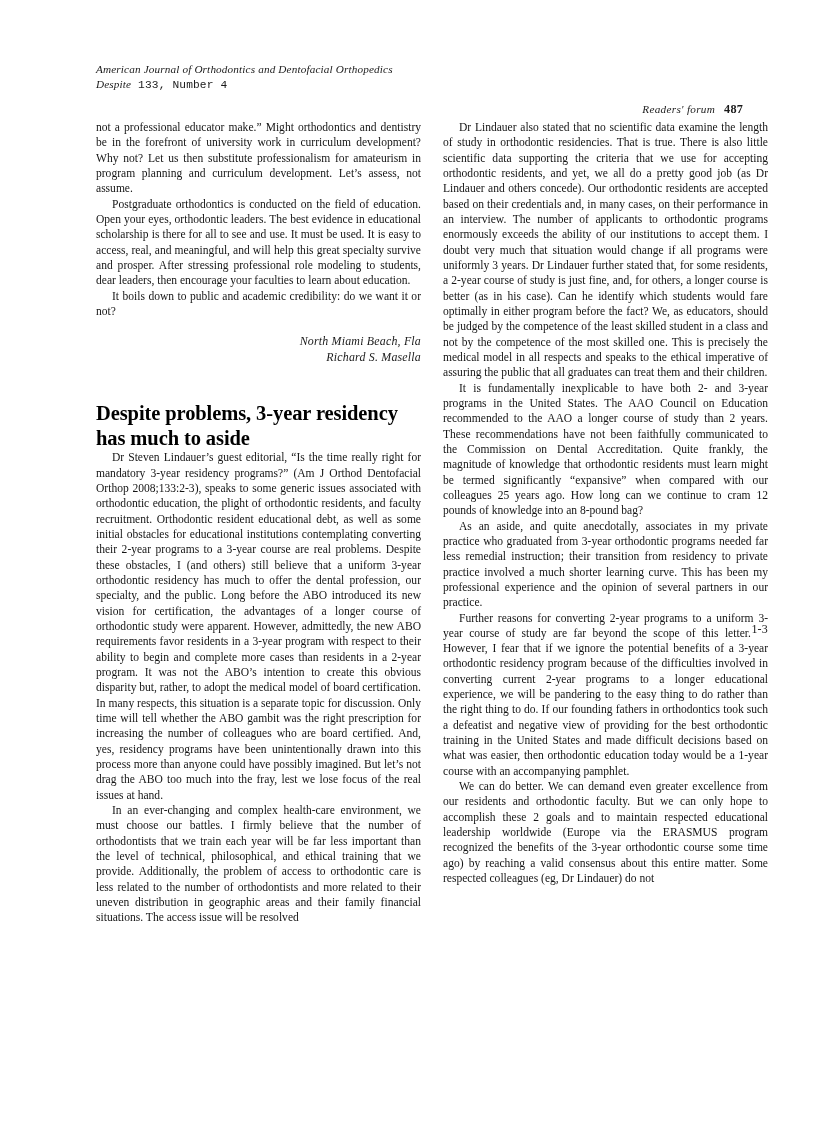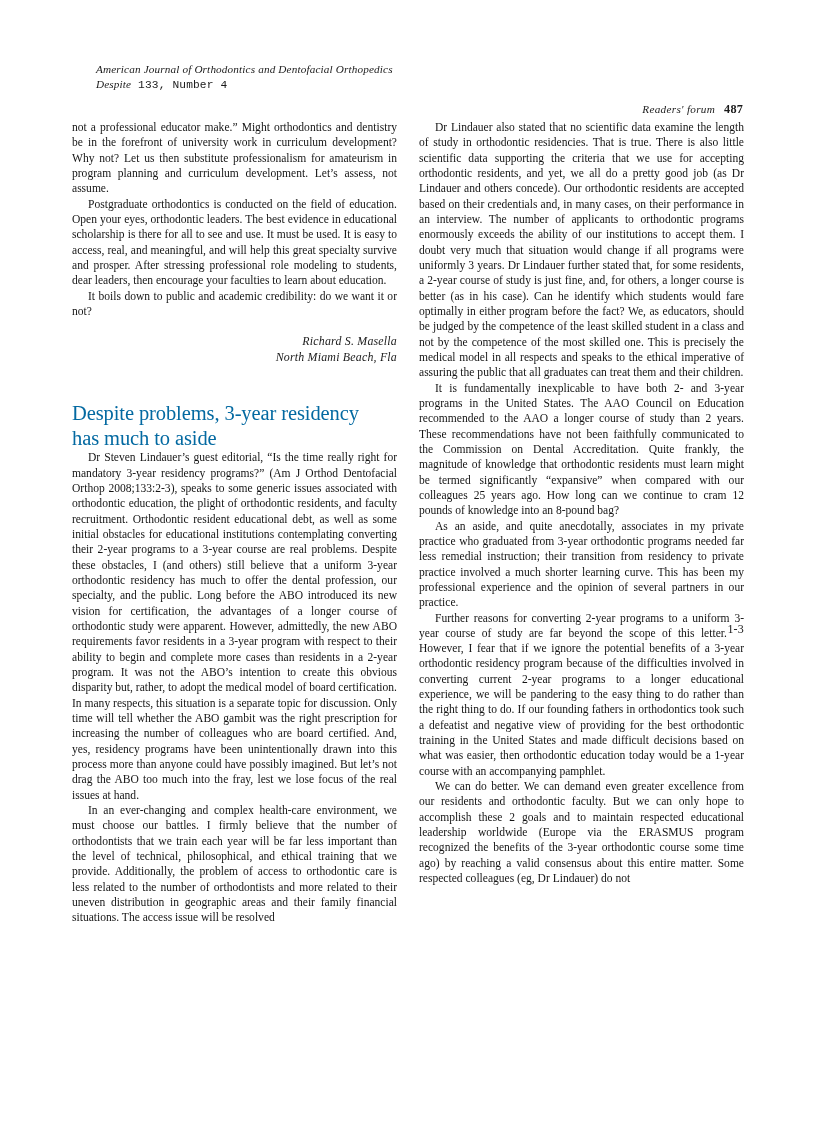--- a/index.html
+++ b/index.html
@@ -64,21 +64,21 @@
     font-weight: bold;
     font-style: normal;
     font-size: 12.2px;
     margin-left: 9px;
     letter-spacing: 0.2px;
   }
 
   
   .columns {
     position: absolute;
-    left: 72px;
+    left: 96px;
     top: 120px;
     width: 672px;
     height: 930px;
     display: flex;
     justify-content: space-between;
   }
   .col {
     width: 325px;
     position: relative;
   }
@@ -120,25 +120,25 @@
     letter-spacing: 0.05px;
   }
   .citation-block .cite-line {
     display: block;
     white-space: nowrap;
   }
 
   
   h1.article-title {
     margin: 36px 0 0 0;
-    font-weight: normal;
+    font-weight: bold;
     font-size: 20.5px;
     line-height: 24.5px;
     letter-spacing: -0.1px;
-    color: #0369a1;
+    color: #000000;
   }
   h1.article-title .title-line {
     display: block;
   }
   .after-title {
     margin-top: 13px;
     font-family: Liberation Serif, serif;
   }
 
   sup.ref {
@@ -170,22 +170,22 @@
 
     <div class="col">
 
       <p class="body-par no-indent">not a professional educator make.” Might orthodontics and dentistry be in the forefront of university work in curriculum development? Why not? Let us then substitute professionalism for amateurism in program planning and curriculum development. Let’s assess, not assume.</p>
 
       <p class="body-par">Postgraduate orthodontics is conducted on the field of education. Open your eyes, orthodontic leaders. The best evidence in educational scholarship is there for all to see and use. It must be used. It is easy to access, real, and meaningful, and will help this great specialty survive and prosper. After stressing professional role modeling to students, dear leaders, then encourage your faculties to learn about education.</p>
 
       <p class="body-par">It boils down to public and academic credibility: do we want it or not?</p>
 
       <div class="signature">
+        <span class="sig-line">North Miami Beach, Fla</span>
         <span class="sig-line">Richard S. Masella</span>
-        <span class="sig-line">North Miami Beach, Fla</span>
       </div>
 
 
       <h1 class="article-title">
         <span class="title-line">Despite problems, 3-year residency</span>
         <span class="title-line">has much to aside</span>
       </h1>
 
       <p class="body-par after-title">Dr Steven Lindauer’s guest editorial, “Is the time really right for mandatory 3-year residency programs?” (Am J Orthod Dentofacial Orthop 2008;133:2-3), speaks to some generic issues associated with orthodontic education, the plight of orthodontic residents, and faculty recruitment. Orthodontic resident educational debt, as well as some initial obstacles for educational institutions contemplating converting their 2-year programs to a 3-year course are real problems. Despite these obstacles, I (and others) still believe that a uniform 3-year orthodontic residency has much to offer the dental profession, our specialty, and the public. Long before the ABO introduced its new vision for certification, the advantages of a longer course of orthodontic study were apparent. However, admittedly, the new ABO requirements favor residents in a 3-year program with respect to their ability to begin and complete more cases than residents in a 2-year program. It was not the ABO’s intention to create this obvious disparity but, rather, to adopt the medical model of board certification. In many respects, this situation is a separate topic for discussion. Only time will tell whether the ABO gambit was the right prescription for increasing the number of colleagues who are board certified. And, yes, residency programs have been unintentionally drawn into this process more than anyone could have possibly imagined. But let’s not drag the ABO too much into the fray, lest we lose focus of the real issues at hand.</p>
 

